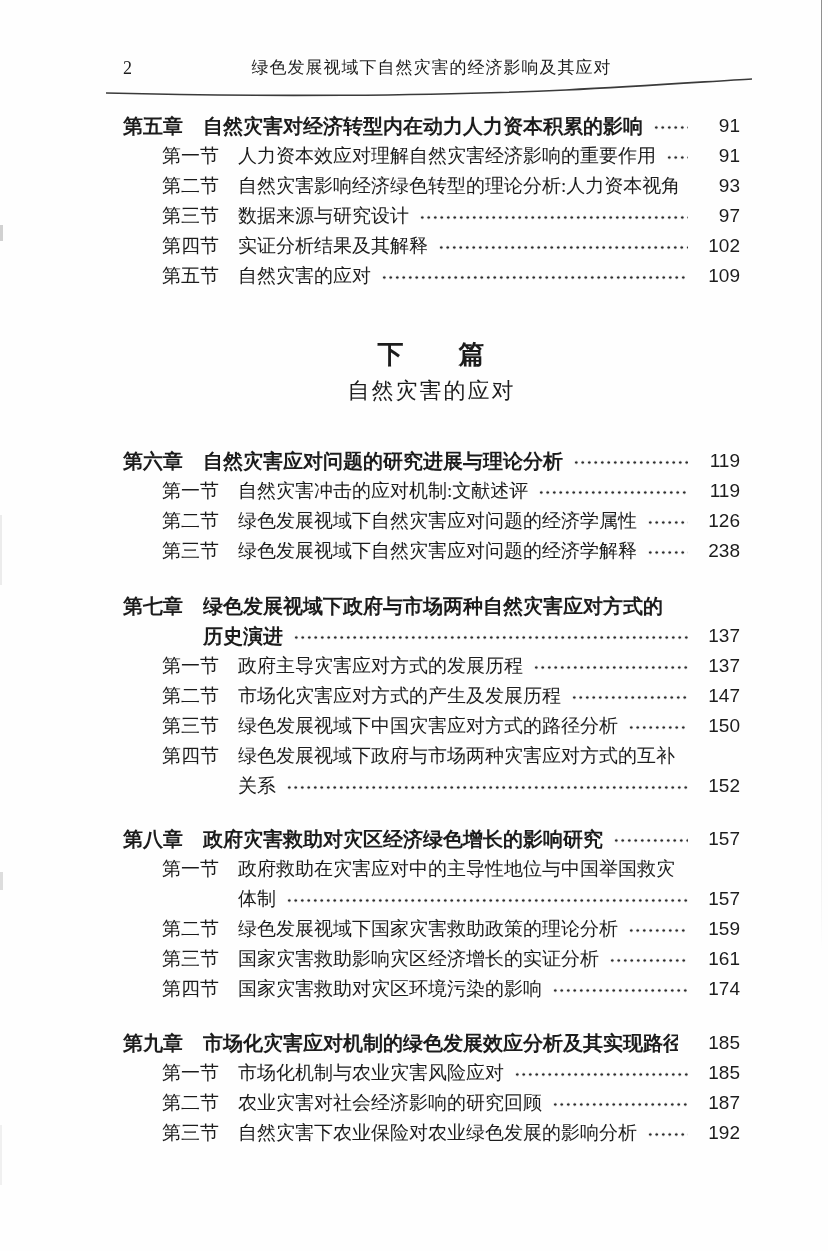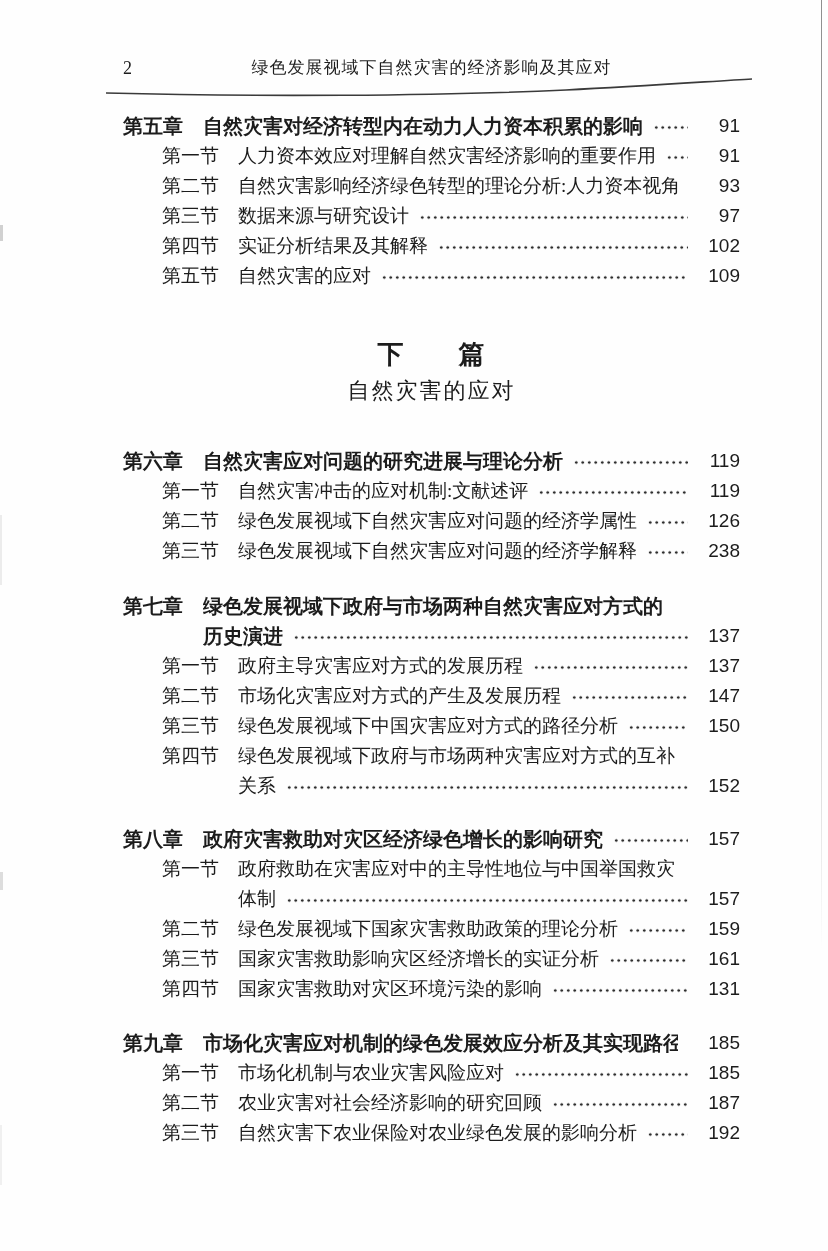--- a/index.html
+++ b/index.html
@@ -244,21 +244,21 @@
       <div class="row sec">
         <span class="num">第三节</span>
         <span class="title">国家灾害救助影响灾区经济增长的实证分析</span>
         <span class="leader"></span>
         <span class="pagenum">161</span>
       </div>
       <div class="row sec">
         <span class="num">第四节</span>
         <span class="title">国家灾害救助对灾区环境污染的影响</span>
         <span class="leader"></span>
-        <span class="pagenum">131</span>
+        <span class="pagenum">174</span>
       </div>
     </div>
 
     <div class="block block-ch9">
       <div class="row ch">
         <span class="num">第九章</span>
         <span class="title">市场化灾害应对机制的绿色发展效应分析及其实现路径</span>
         <span class="leader"></span>
         <span class="pagenum">185</span>
       </div>

